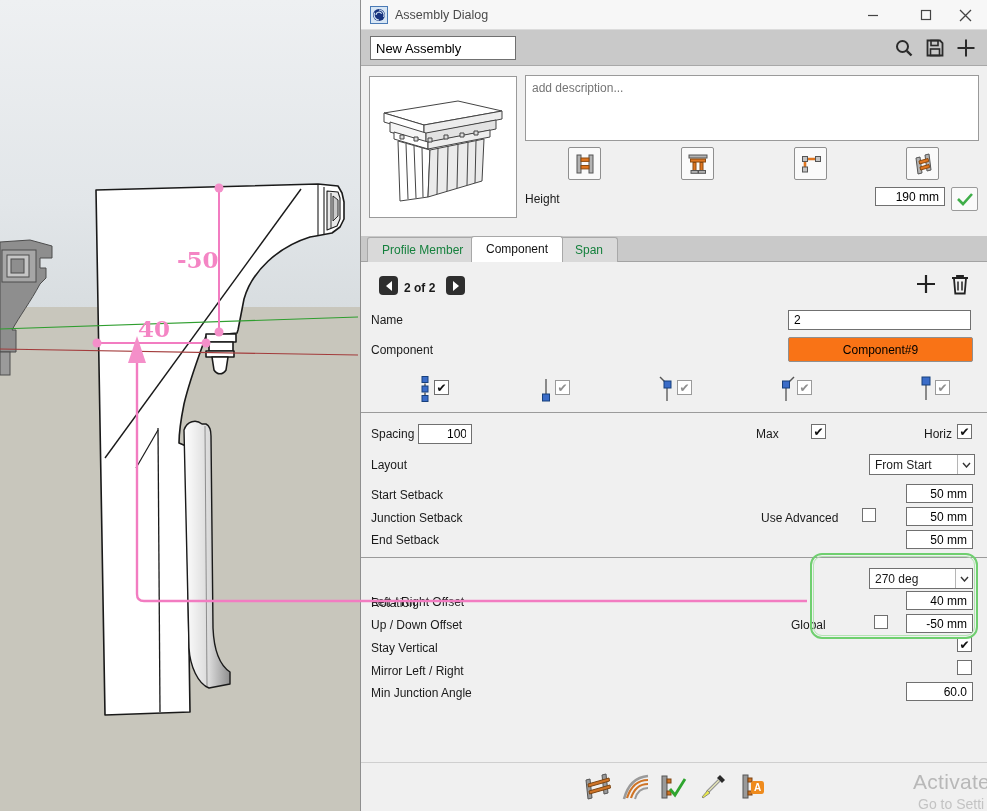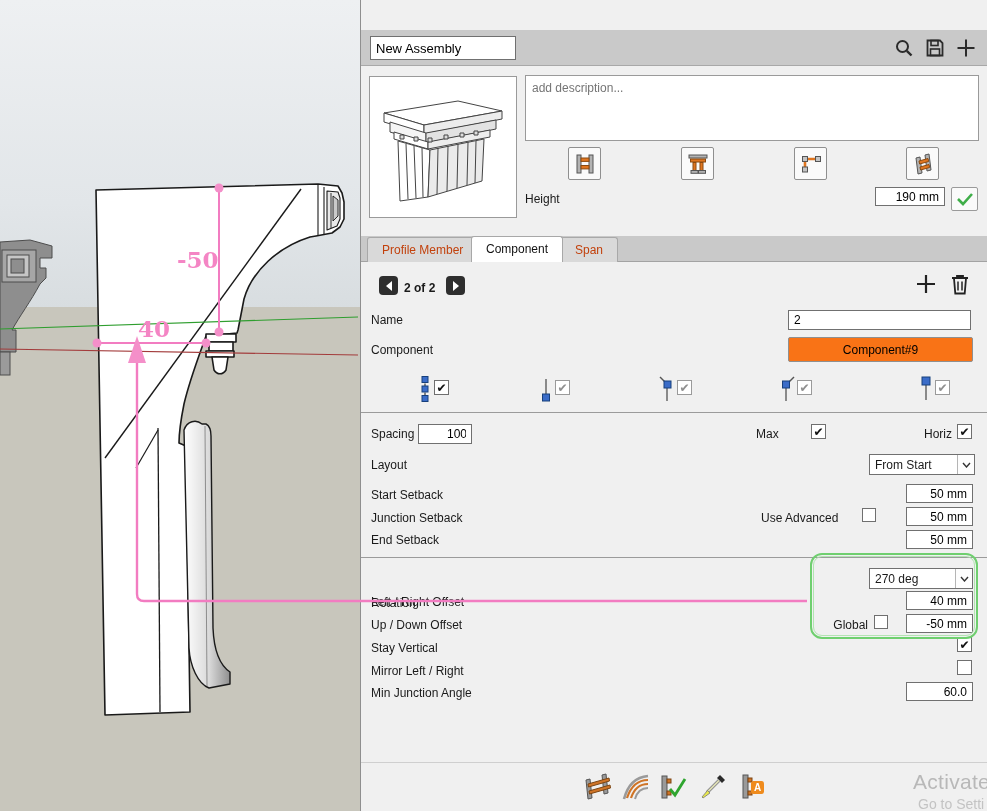--- a/index.html
+++ b/index.html
@@ -30,21 +30,21 @@
   .bigbtn { position:absolute; top:147px; width:33px; height:33px; background:#fafafa; border:1px solid #8f8f8f; border-radius:2px;
             display:flex; align-items:center; justify-content:center; cursor:pointer; }
   .lbl { position:absolute; color:#1a1a1a; }
   .inp { position:absolute; height:20px; border:1px solid #707070; background:#fff; font:12px "Liberation Sans", sans-serif; padding:0 5px; }
   .inp.num { text-align:right; }
   .checkbtn { position:absolute; left:590px; top:187px; width:27px; height:24px; background:#fafafa; border:1px solid #9a9a9a;
               border-radius:2px; display:flex; align-items:center; justify-content:center; cursor:pointer; }
 
   .tabbar { position:absolute; left:0; top:236px; width:627px; height:26px; background:#c9c9c9; border-bottom:1px solid #a3a3a3; }
   .tab { position:absolute; top:1px; height:25px; line-height:24px; padding:0 14px; background:#d9d9d9;
-         border:1px solid #a8a8a8; border-bottom:none; border-radius:3px 3px 0 0; color:#c2410c; cursor:pointer; }
+         border:1px solid #a8a8a8; border-bottom:none; border-radius:3px 3px 0 0; color:#15803d; cursor:pointer; }
   .tab.active { background:#fff; height:26px; top:0; color:#111; z-index:2; }
 
   .navbtn { position:absolute; top:276px; width:19px; height:19px; background:#2e2e2e; border-radius:4px;
             display:flex; align-items:center; justify-content:center; cursor:pointer; }
   .iconbtn { position:absolute; display:flex; align-items:center; justify-content:center; cursor:pointer; }
 
   .cb { position:absolute; width:15px; height:15px; background:#fff; border:1px solid #6f6f6f;
         display:flex; align-items:center; justify-content:center; font:bold 12px/1 "DejaVu Sans", sans-serif; cursor:pointer; }
   .cb.on { color:#101010; }
   .cb.gray { color:#8f8f8f; border-color:#9a9a9a; }
@@ -112,20 +112,45 @@
         <path d="M205,426 L207,686" fill="none" stroke="#777" stroke-width="0.8"></path>
       </g>
 
       <path d="M0,329 L358,317" stroke="#2f9e2f" stroke-width="1.2" fill="none"></path>
       <path d="M0,349 L358,355" stroke="#a33b3b" stroke-width="1.2" fill="none"></path>
     </svg>
   </div>
 
   <div class="dialog">
 
+    <div class="titlebar">
+      <span class="appicon">
+        <svg width="18" height="18">
+            <rect x="0.5" y="0.5" width="17" height="17" fill="#d7e6f5" stroke="#4a7ab5"></rect>
+          <circle cx="9" cy="9" r="6" fill="#17337e"></circle>
+          <path d="M9,4 a5,5 0 0 1 4.6,6.9 M9,14 a5,5 0 0 1 -4.4,-7.2 M6,9 a3,3 0 0 1 5.6,-1.3" stroke="#cfe0f2" stroke-width="1.2" fill="none"></path>
+          </svg>
+      </span>
+      <span class="title">Assembly Dialog</span>
+      <span class="winbtn" style="left:492px">
+        <svg width="12" height="12">
+            <line x1="1" y1="6.5" x2="11" y2="6.5" stroke="#444" stroke-width="1.2"></line>
+          </svg>
+        </span>
+      <span class="winbtn" style="left:545px">
+        <svg width="12" height="12">
+            <rect x="1.5" y="1.5" width="9" height="9" fill="none" stroke="#444" stroke-width="1.2"></rect>
+          </svg>
+        </span>
+      <span class="winbtn" style="left:584px">
+        <svg width="13" height="13">
+            <path d="M1,1 L12,12 M12,1 L1,12" stroke="#444" stroke-width="1.3"></path>
+          </svg>
+        </span>
+    </div>
 
     <div class="toolbar">
       <input class="nameinput" value="New Assembly" style="">
       <span class="tbicon" style="left:532px">
         <svg width="20" height="20">
             <circle cx="8.5" cy="8.5" r="5.5" fill="none" stroke="#2b2b2b" stroke-width="2"></circle>
             <line x1="12.8" y1="12.8" x2="17.5" y2="17.5" stroke="#2b2b2b" stroke-width="2.4"></line>
           </svg>
         </span>
       <span class="tbicon" style="left:563px">
@@ -335,21 +360,21 @@
           <svg width="9" height="6">
             <polyline points="1,1 4.5,5 8,1" fill="none" stroke="#333" stroke-width="1.4"></polyline>
           </svg>
         </span>
     </div>
 
     <span class="lbl" style="left:10px; top:595px">Left / Right Offset</span>
     <input class="inp num" style="left: 545px; top: 591px; width: 67px; height: 19px;" value="40 mm">
 
     <span class="lbl" style="left:10px; top:618px">Up / Down Offset</span>
-    <span class="lbl" style="left:430px; top:618px; width:77px; text-align:right">Global</span>
+    <span class="lbl" style="left:430px; top:618px; width:77px; ">Global</span>
     <span class="cb" style="left:513px; top:615px; width:14px; height:14px"></span>
     <input class="inp num" style="left: 545px; top: 614px; width: 67px; height: 19px;" value="-50 mm">
 
     <div class="hl">
         <div class="inner"></div>
       </div>
 
     <span class="lbl" style="left:10px; top:641px">Stay Vertical</span>
     <span class="cb on" style="left:596px; top:637px">✔</span>
 

